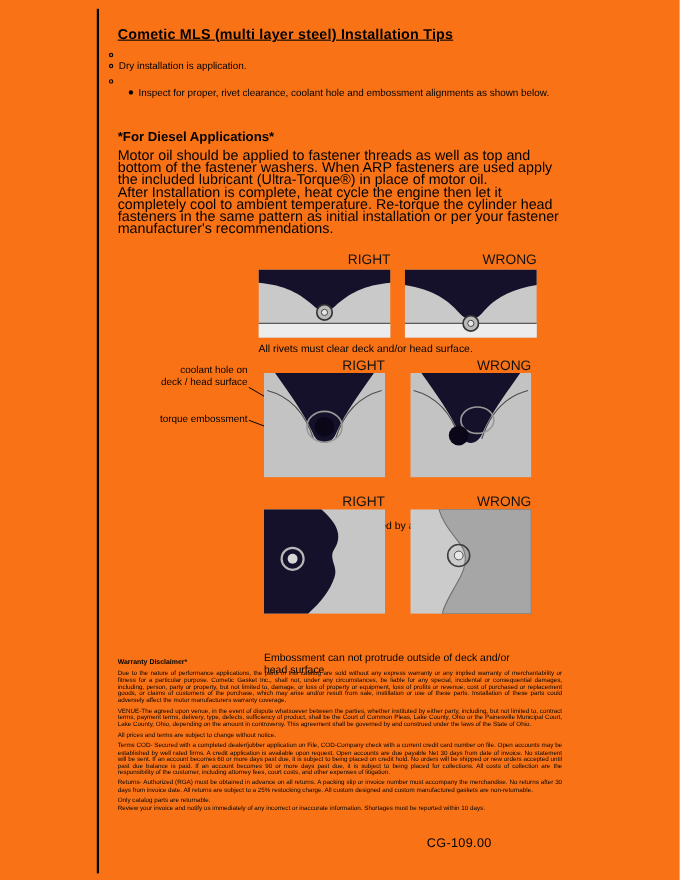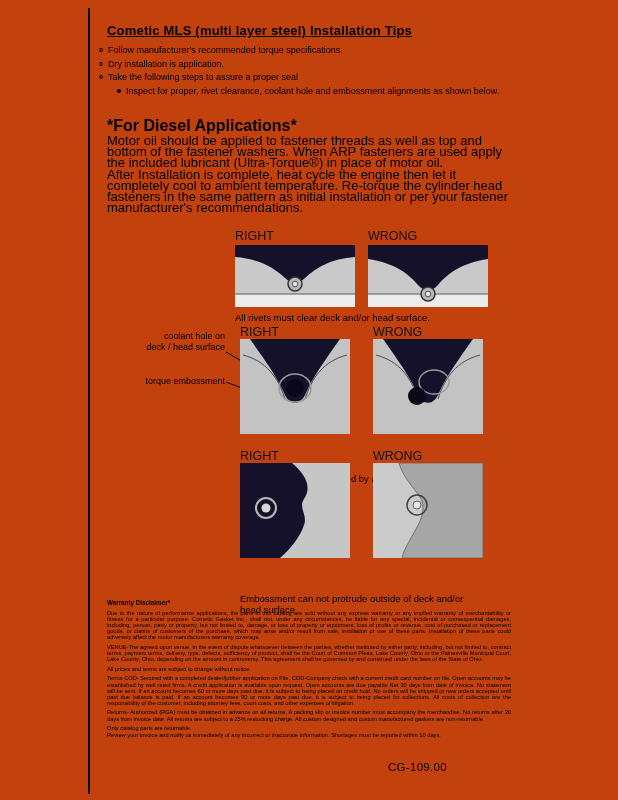--- a/index.html
+++ b/index.html
@@ -1,31 +1,31 @@
 <!DOCTYPE html>
 <html><head>
 <meta charset="utf-8">
 <style>
   * { margin:0; padding:0; box-sizing:border-box; }
   html,body { background:#ffffff; }
   .page {
-    position:relative; width:618px; height:800px; background:#c2410c;
+    position:relative; width:618px; height:800px; background:#f97316;
     font-family:"Liberation Sans", sans-serif; color:#000; overflow:hidden;
   }
   .abs { position:absolute; }
   .left-rule { position:absolute; left:88px; top:8px; width:2px; height:786px; background:#000; }
   .title { font-size:13px; font-weight:bold; text-decoration:underline; letter-spacing:0.2px; }
   .tip-row { display:flex; align-items:flex-start; margin-bottom:3px; }
   .tip-row.sub { margin-left:18px; margin-bottom:1px; }
   .marker-open { width:4px; height:4px; border:1px solid #000; border-radius:50%; margin:3px 5px 0 0; flex:0 0 auto; }
   .marker-filled { width:4px; height:4px; background:#000; border-radius:50%; margin:3px 5px 0 0; flex:0 0 auto; }
   .body-text { font-size:9px; line-height:10.5px; }
   .para { font-size:13px; line-height:11px; width:402px; }
-  .section-head { font-size:16px; font-weight:bold; }
-  .fig-header { font-size:12.5px; color:#111; text-align:left; }
+  .section-head { font-size:12px; font-weight:bold; }
+  .fig-header { font-size:12.5px; color:#111; text-align:right; }
   .caption { font-size:9.5px; }
   .pointer-label { font-size:9px; line-height:10.5px; text-align:right; }
   .warranty { width:404px; font-size:5.7px; line-height:6.1px; }
   .warranty .w-head { font-size:6.3px; font-weight:bold; margin-bottom:4px; }
   .warranty p { margin-bottom:3.5px; text-align:justify; }
   .warranty p.tight { margin-bottom:0.5px; }
   .footer-code { font-size:11.5px; letter-spacing:0.3px; }
   svg { display:block; }
 </style>
 </head>
@@ -33,29 +33,27 @@
 
 <div class="page">
 
   <div class="left-rule"></div>
 
   <h1 class="abs title" style="left:107px; top:23px;">Cometic MLS (multi layer steel) Installation Tips</h1>
 
   <div class="abs" style="left:99px; top:45px; width:412px;">
     <div class="tip-row">
       <span class="marker-open"></span>
-      <span class="body-text">Follow manufacturer's recommended torque specifications.</span>
     </div>
     <div class="tip-row">
       <span class="marker-open"></span>
       <span class="body-text">Dry installation is application.</span>
     </div>
     <div class="tip-row">
       <span class="marker-open"></span>
-      <span class="body-text">Take the following steps to assure a proper seal</span>
     </div>
     <div class="tip-row sub">
       <span class="marker-filled"></span>
       <span class="body-text">Inspect for proper, rivet clearance, coolant hole and embossment alignments as shown below.</span>
     </div>
   </div>
 
   <div class="abs section-head" style="left:107px; top:117px;">*For Diesel Applications*</div>
   <p class="abs para" style="left:107px; top:135px;">Motor oil should be applied to fastener threads as well as top and bottom of the fastener washers. When ARP fasteners are used apply the included lubricant (Ultra-Torque®) in place of motor oil.</p>
   <p class="abs para" style="left:107px; top:169px;">After Installation is complete, heat cycle the engine then let it completely cool to ambient temperature. Re-torque the cylinder head fasteners in the same pattern as initial installation or per your fastener manufacturer's recommendations.</p>

